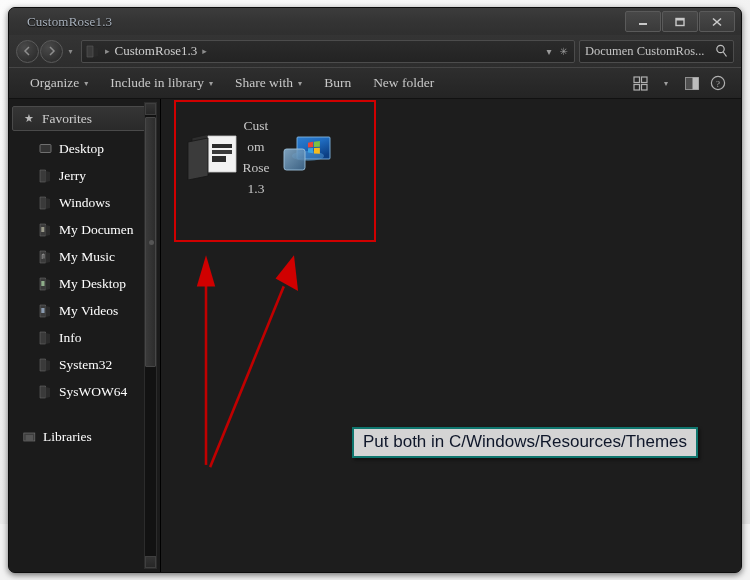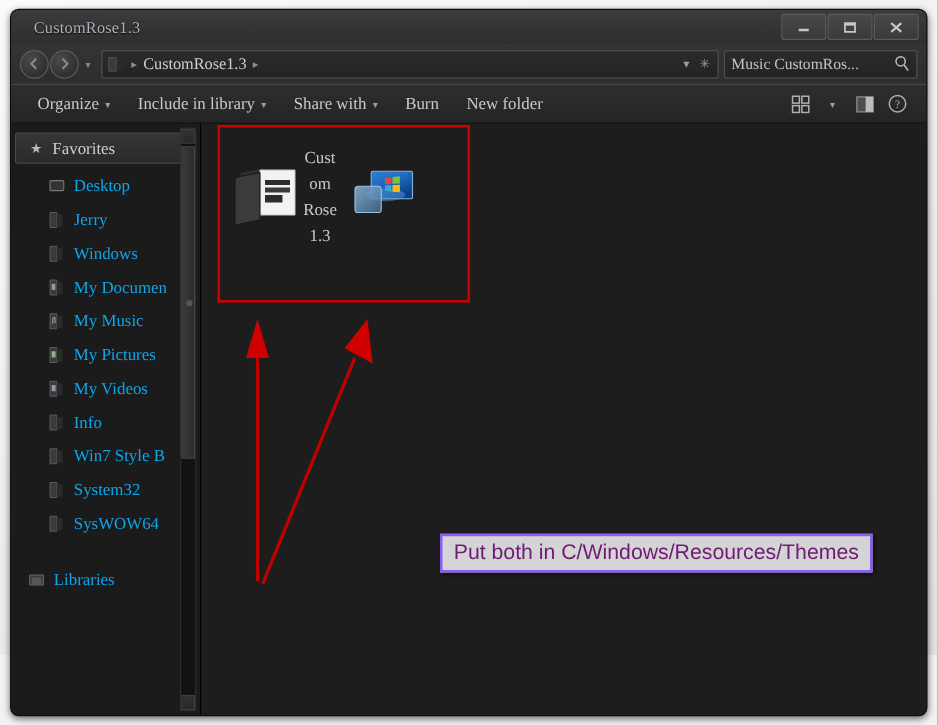--- a/index.html
+++ b/index.html
@@ -206,21 +206,21 @@
     font-size: 13.5px;
     font-family: "Liberation Serif", serif;
   }
   .sb-star { color: #b9b9b9; font-size: 11px; }
   .sb-item {
     display: flex;
     align-items: center;
     gap: 7px;
     height: 27px;
     padding-left: 30px;
-    color: #0ea5e9;
+    color: #ffffff;
     font-size: 13.5px;
     font-family: "Liberation Serif", serif;
     white-space: nowrap;
     overflow: hidden;
     cursor: default;
   }
   .sb-item.group { padding-left: 14px; margin-top: 18px; }
   .sb-ic { flex: 0 0 13px; width: 13px; height: 14px; }
 
   .sb-scroll {
@@ -294,22 +294,22 @@
     font-family: "Liberation Serif", serif;
     word-break: break-word;
   }
 
   
   .anno-box {
     position: absolute;
     left: 191px; top: 328px;
     padding: 3px 9px 4px 9px;
     background: #d4d4d4;
-    border: 2px solid #8b5cf6;
-    color: #701a75;
+    border: 2px solid #0f766e;
+    color: #0f172a;
     font-size: 17px;
     font-family: "Liberation Sans", sans-serif;
     white-space: nowrap;
     box-shadow: 2px 2px 3px rgba(0,0,0,0.45);
   }
   .anno-svg { position: absolute; left: 0; top: 0; width: 100%; height: 100%; pointer-events: none; }
 
   
   .statusbar {
     height: 57px;
@@ -380,21 +380,21 @@
         <span class="bc-sep">▸</span>
         <span class="bc-text">CustomRose1.3</span>
         <span class="bc-sep">▸</span>
         <div class="bc-right">
           <span>▾</span>
           <span>✳</span>
         </div>
       </div>
 
       <div class="searchbox">
-        <div class="search-text" title="Search CustomRose1.3">Music CustomRos...</div>
+        <div class="search-text" title="Search CustomRose1.3">Documen CustomRos...</div>
         <svg width="13" height="14" viewBox="0 0 13 14">
           <circle cx="5.5" cy="5" r="3.7" fill="none" stroke="#bfbfbf" stroke-width="1.2"></circle>
           <path d="M8.3,8 L11.5,12.5" stroke="#bfbfbf" stroke-width="1.2" fill="none"></path>
         </svg>
       </div>
     </div>
 
     <div class="toolbar">
       <div class="tb-item">
         <span>Organize</span>
@@ -485,43 +485,36 @@
             <path d="M3.2,9 L3.2,4.5 L5,4 L5,8.5" stroke="#a8a8a8" stroke-width="0.8" fill="none"></path>
           </svg>
           <span>My Music</span>
         </div>
         <div class="sb-item">
           <svg class="sb-ic" viewBox="0 0 13 14">
             <path d="M1,1 L6.5,1 L6.5,13 L1,13 Z" fill="#3a3a3a" stroke="#6a6a6a" stroke-width="0.6"></path>
             <path d="M6.5,2 L11,3 L11,12 L6.5,13 Z" fill="#2b2b2b"></path>
             <rect x="2.3" y="4" width="3.2" height="5" fill="#8fae8a"></rect>
           </svg>
-          <span>My Pictures</span>
+          <span>My Desktop</span>
         </div>
         <div class="sb-item">
           <svg class="sb-ic" viewBox="0 0 13 14">
             <path d="M1,1 L6.5,1 L6.5,13 L1,13 Z" fill="#3a3a3a" stroke="#6a6a6a" stroke-width="0.6"></path>
             <path d="M6.5,2 L11,3 L11,12 L6.5,13 Z" fill="#2b2b2b"></path>
             <rect x="2.3" y="4" width="3.2" height="5" fill="#8a9bb0"></rect>
           </svg>
           <span>My Videos</span>
         </div>
         <div class="sb-item">
           <svg class="sb-ic" viewBox="0 0 13 14">
             <path d="M1,1 L6.5,1 L6.5,13 L1,13 Z" fill="#3a3a3a" stroke="#6a6a6a" stroke-width="0.6"></path>
             <path d="M6.5,2 L11,3 L11,12 L6.5,13 Z" fill="#2b2b2b"></path>
           </svg>
           <span>Info</span>
-        </div>
-        <div class="sb-item">
-          <svg class="sb-ic" viewBox="0 0 13 14">
-            <path d="M1,1 L6.5,1 L6.5,13 L1,13 Z" fill="#3a3a3a" stroke="#6a6a6a" stroke-width="0.6"></path>
-            <path d="M6.5,2 L11,3 L11,12 L6.5,13 Z" fill="#2b2b2b"></path>
-          </svg>
-          <span>Win7 Style B</span>
         </div>
         <div class="sb-item">
           <svg class="sb-ic" viewBox="0 0 13 14">
             <path d="M1,1 L6.5,1 L6.5,13 L1,13 Z" fill="#3a3a3a" stroke="#6a6a6a" stroke-width="0.6"></path>
             <path d="M6.5,2 L11,3 L11,12 L6.5,13 Z" fill="#2b2b2b"></path>
           </svg>
           <span>System32</span>
         </div>
         <div class="sb-item">
           <svg class="sb-ic" viewBox="0 0 13 14">

